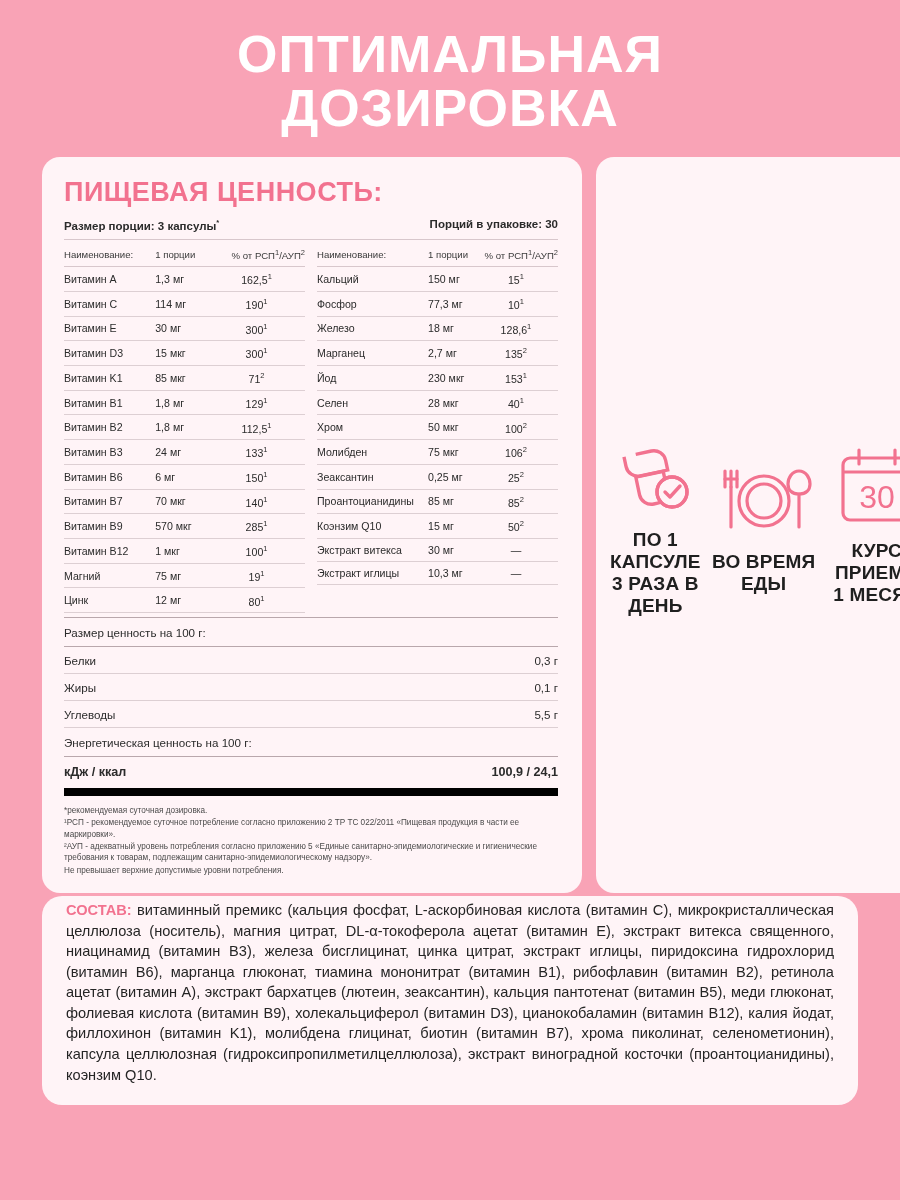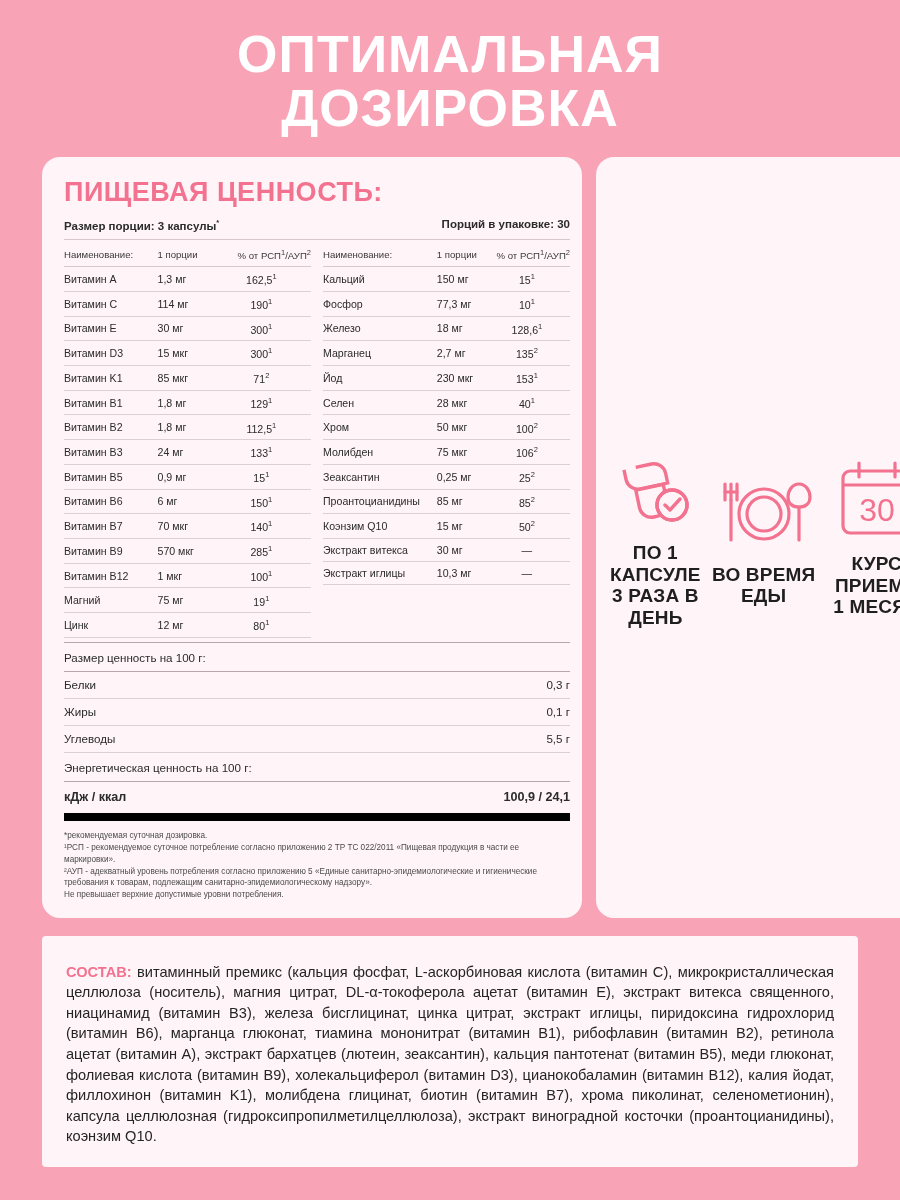--- a/index.html
+++ b/index.html
@@ -30,21 +30,21 @@
     padding: 22px 42px 0 42px;
   }
 
   .card {
     background:#fff4f7;
     border-radius:18px;
   }
 
   .nutrition {
     flex: 0 0 540px;
-    padding: 20px 12px 16px 22px;
+    padding: 20px 24px 16px 22px;
   }
   .nutrition h2 {
     margin:0 0 10px 0;
     color:#f2728f;
     font-size:27px;
     font-weight:bold;
     letter-spacing:0.5px;
   }
   .portion-row {
     display:flex;
@@ -116,24 +116,24 @@
     font-weight:bold;
     font-size:19px;
     line-height:1.15;
     margin-top:8px;
     color:#1f1f1f;
     letter-spacing:0.2px;
   }
   .icon-wrap { height:88px; display:flex; align-items:center; justify-content:center; }
 
   .composition {
-    margin: 18px 42px 0 42px;
+    margin: 3px 42px 0 42px;
     background:#fff4f7;
-    border-radius:4px;
-    padding: 26px 24px 20px 24px;
+    border-radius:20px;
+    padding: 4px 24px 20px 24px;
   }
   .composition p {
     margin:0;
     font-size:14.6px;
     line-height:1.41;
     text-align:justify;
     color:#252525;
   }
   .composition .lead { color:#f2728f; font-weight:bold; }
 </style>
@@ -200,25 +200,20 @@
                 </tr>
                 <tr>
                   <td>Витамин B2</td>
                   <td class="c2">1,8 мг</td>
                   <td class="c3">112,5<span class="sup">1</span></td>
                 </tr>
                 <tr>
                   <td>Витамин B3</td>
                   <td class="c2">24 мг</td>
                   <td class="c3">133<span class="sup">1</span></td>
-                </tr>
-                <tr>
-                  <td>Витамин B5</td>
-                  <td class="c2">0,9 мг</td>
-                  <td class="c3">15<span class="sup">1</span></td>
                 </tr>
                 <tr>
                   <td>Витамин B6</td>
                   <td class="c2">6 мг</td>
                   <td class="c3">150<span class="sup">1</span></td>
                 </tr>
                 <tr>
                   <td>Витамин B7</td>
                   <td class="c2">70 мкг</td>
                   <td class="c3">140<span class="sup">1</span></td>

